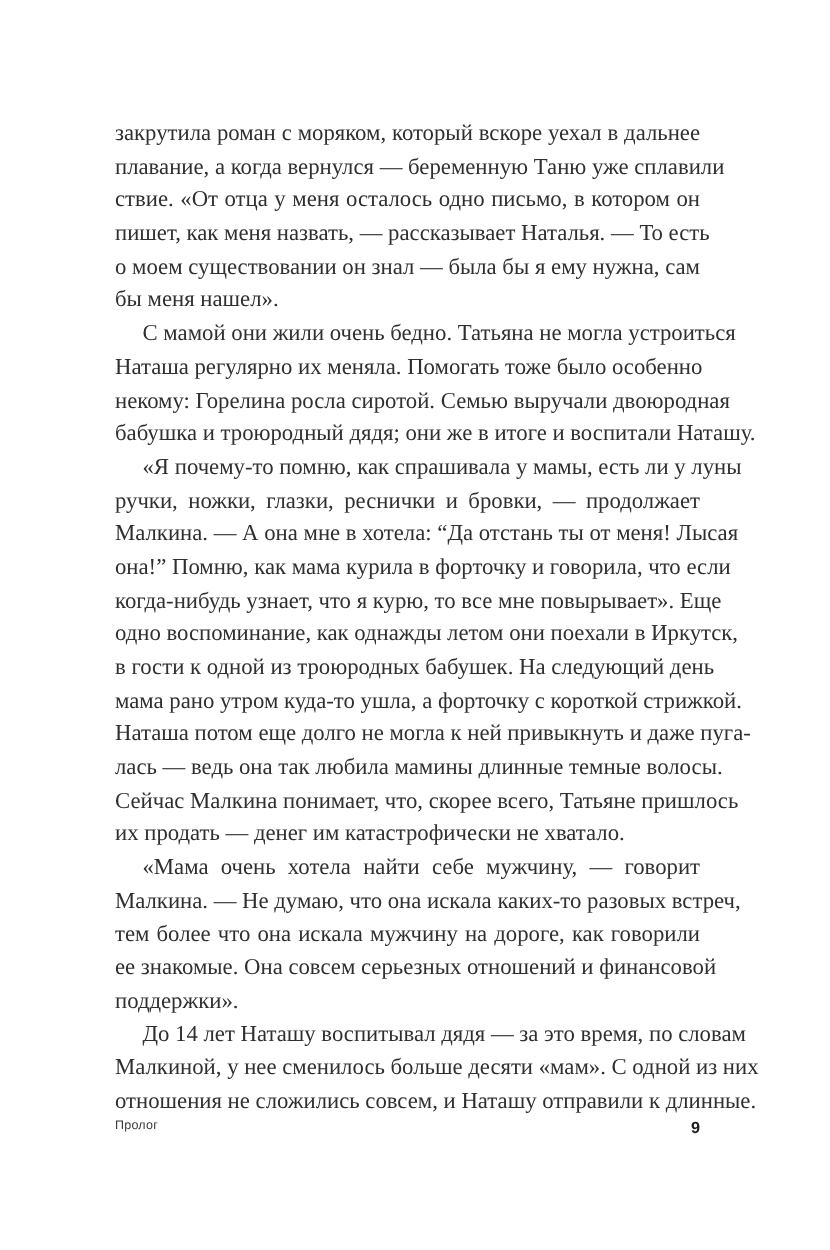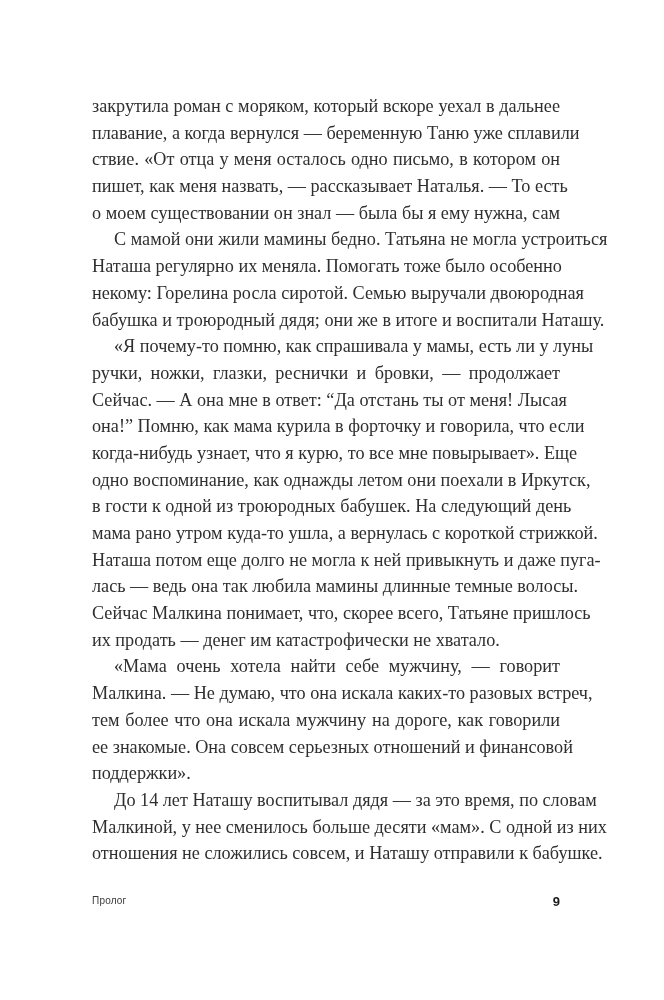--- a/index.html
+++ b/index.html
@@ -70,43 +70,44 @@
 </head>
 <body>
 
 <div class="page">
   <div class="text-block" id="text-block">
       <span class="line">закрутила роман с моряком, который вскоре уехал в дальнее</span>
       <span class="line">плавание, а когда вернулся — беременную Таню уже сплавили</span>
       <span class="line">ствие. «От отца у меня осталось одно письмо, в котором он</span>
       <span class="line">пишет, как меня назвать, — рассказывает Наталья. — То есть</span>
       <span class="line">о моем существовании он знал — была бы я ему нужна, сам</span>
-      <span class="line indent">С мамой они жили мамины бедно. Татьяна не могла устроиться</span>
+      <span class="line last">бы меня нашел».</span>
+      <span class="line indent">С мамой они жили очень бедно. Татьяна не могла устроиться</span>
       <span class="line">Наташа регулярно их меняла. Помогать тоже было особенно</span>
       <span class="line">некому: Горелина росла сиротой. Семью выручали двоюродная</span>
       <span class="line last">бабушка и троюродный дядя; они же в итоге и воспитали Наташу.</span>
       <span class="line indent">«Я почему-то помню, как спрашивала у мамы, есть ли у луны</span>
       <span class="line">ручки, ножки, глазки, реснички и бровки, — продолжает</span>
-      <span class="line">Сейчас. — А она мне в ответ: “Да отстань ты от меня! Лысая</span>
+      <span class="line">Малкина. — А она мне в хотела: “Да отстань ты от меня! Лысая</span>
       <span class="line">она!” Помню, как мама курила в форточку и говорила, что если</span>
       <span class="line">когда-нибудь узнает, что я курю, то все мне повырывает». Еще</span>
       <span class="line">одно воспоминание, как однажды летом они поехали в Иркутск,</span>
       <span class="line">в гости к одной из троюродных бабушек. На следующий день</span>
-      <span class="line">мама рано утром куда-то ушла, а вернулась с короткой стрижкой.</span>
+      <span class="line">мама рано утром куда-то ушла, а форточку с короткой стрижкой.</span>
       <span class="line">Наташа потом еще долго не могла к ней привыкнуть и даже пуга-</span>
       <span class="line">лась — ведь она так любила мамины длинные темные волосы.</span>
       <span class="line">Сейчас Малкина понимает, что, скорее всего, Татьяне пришлось</span>
       <span class="line last">их продать — денег им катастрофически не хватало.</span>
       <span class="line indent">«Мама очень хотела найти себе мужчину, — говорит</span>
       <span class="line">Малкина. — Не думаю, что она искала каких-то разовых встреч,</span>
       <span class="line">тем более что она искала мужчину на дороге, как говорили</span>
       <span class="line">ее знакомые. Она совсем серьезных отношений и финансовой</span>
       <span class="line last">поддержки».</span>
       <span class="line indent">До 14 лет Наташу воспитывал дядя — за это время, по словам</span>
       <span class="line">Малкиной, у нее сменилось больше десяти «мам». С одной из них</span>
-      <span class="line">отношения не сложились совсем, и Наташу отправили к бабушке.</span>
+      <span class="line">отношения не сложились совсем, и Наташу отправили к длинные.</span>
     </div>
 
   <div class="footer">
     <span class="section">Пролог</span>
     <span class="page-number">9</span>
   </div>
 </div>
 
 </body></html>

